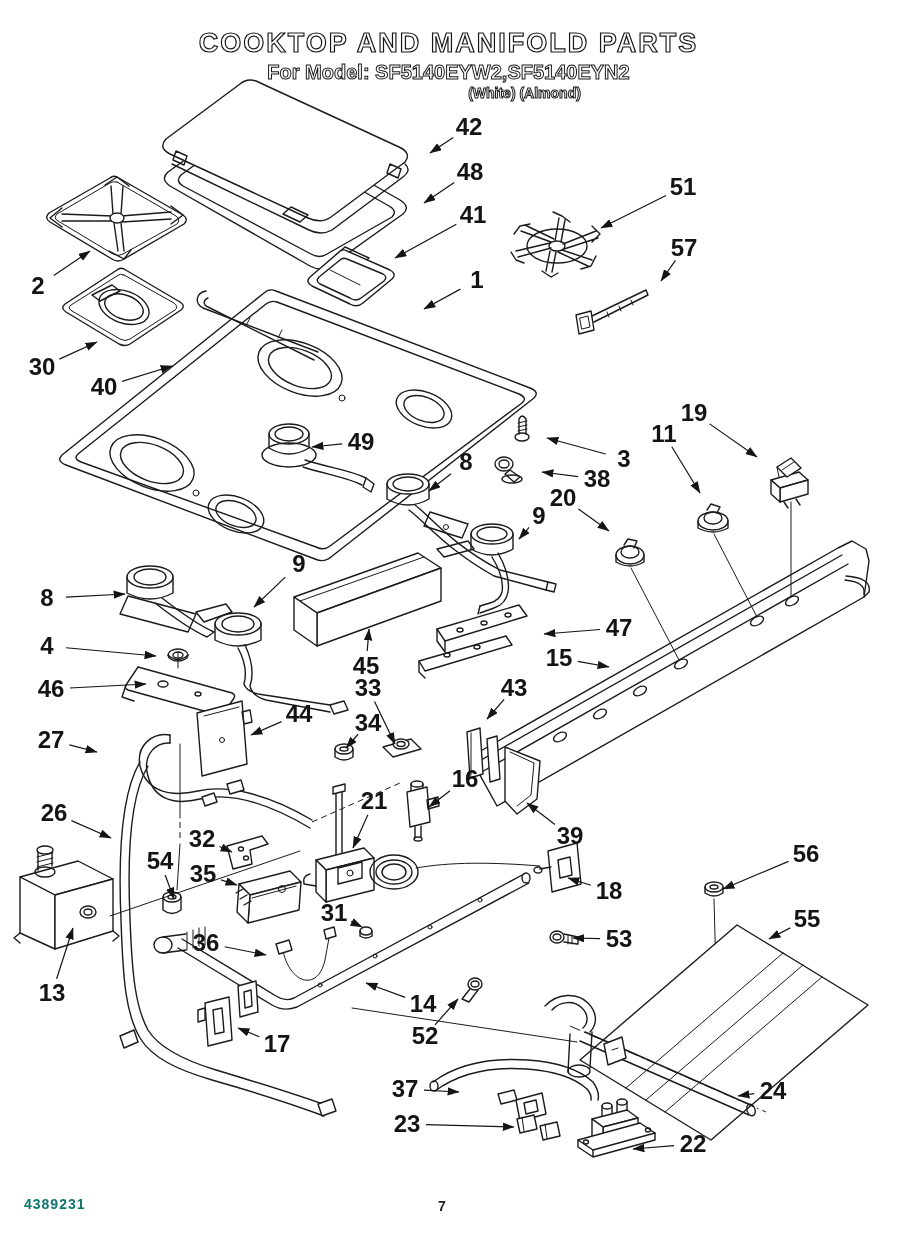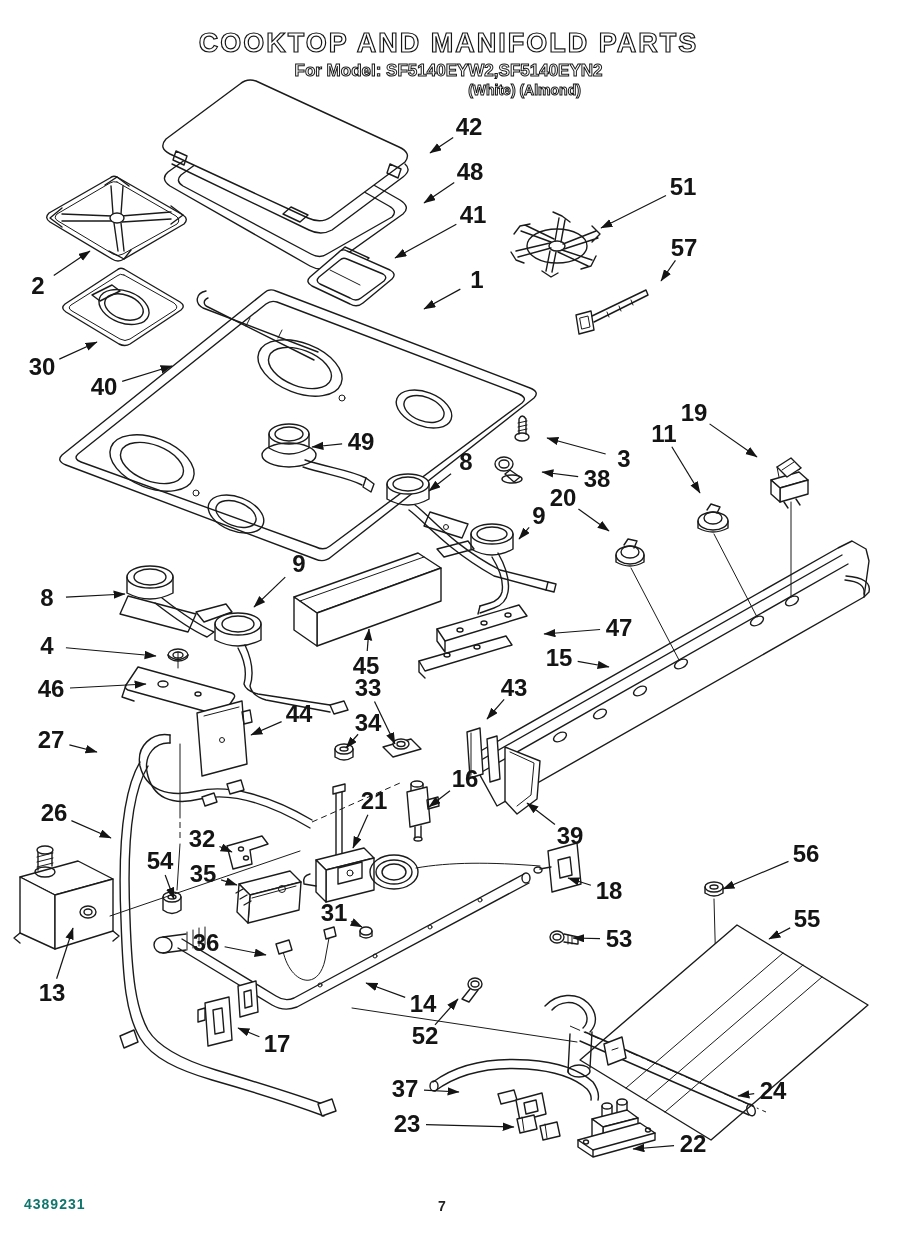--- a/index.html
+++ b/index.html
@@ -2,21 +2,21 @@
 <html><head>
 <meta charset="utf-8">
 <style>
   html,body{margin:0;padding:0;background:#e8e8e8;}
   #page{position:relative;width:897px;height:1239px;background:#ffffff;overflow:hidden;
         font-family:"Liberation Sans","DejaVu Sans",sans-serif;color:#111;}
   
   #hdr{position:absolute;top:28px;left:0;width:897px;text-align:center;}
   .title{font-size:27px;font-weight:700;letter-spacing:2px;
          color:#0f766e;-webkit-text-fill-color:#fff;-webkit-text-stroke:1.2px #161616;}
-  .model{font-size:17px;font-weight:700;margin-top:2px;
+  .model{font-size:20px;font-weight:700;margin-top:2px;
          color:#6d28d9;-webkit-text-fill-color:#fff;-webkit-text-stroke:1px #161616;}
   .finish{font-size:14px;font-weight:700;margin-top:1px;transform:translateX(76px);
          color:#222;-webkit-text-fill-color:#fff;-webkit-text-stroke:1px #161616;}
   
   .docnum{position:absolute;left:24px;top:1196px;font-size:14px;font-weight:600;letter-spacing:1px;color:#0f766e;}
   .pagenum{position:absolute;left:438px;top:1198px;font-size:14px;font-weight:600;color:#222;}
   
   svg{position:absolute;top:0;left:0;}
   .s{fill:none;stroke:#1b1b1b;stroke-width:1.4;stroke-linecap:round;stroke-linejoin:round;}
   .w{fill:#fff;stroke:#1b1b1b;stroke-width:1.4;stroke-linejoin:round;}

